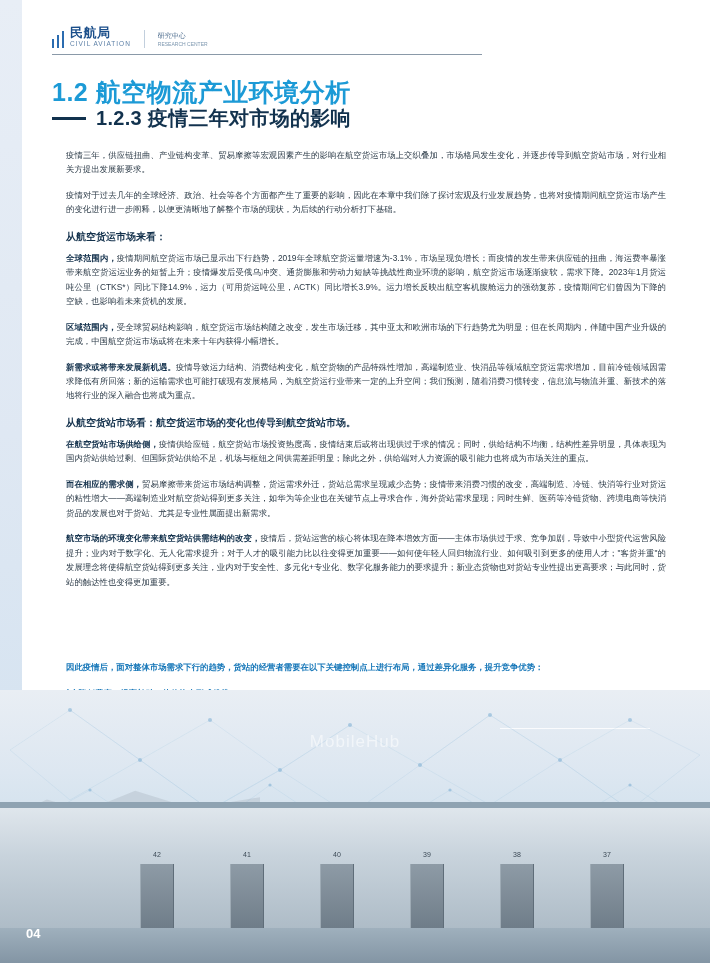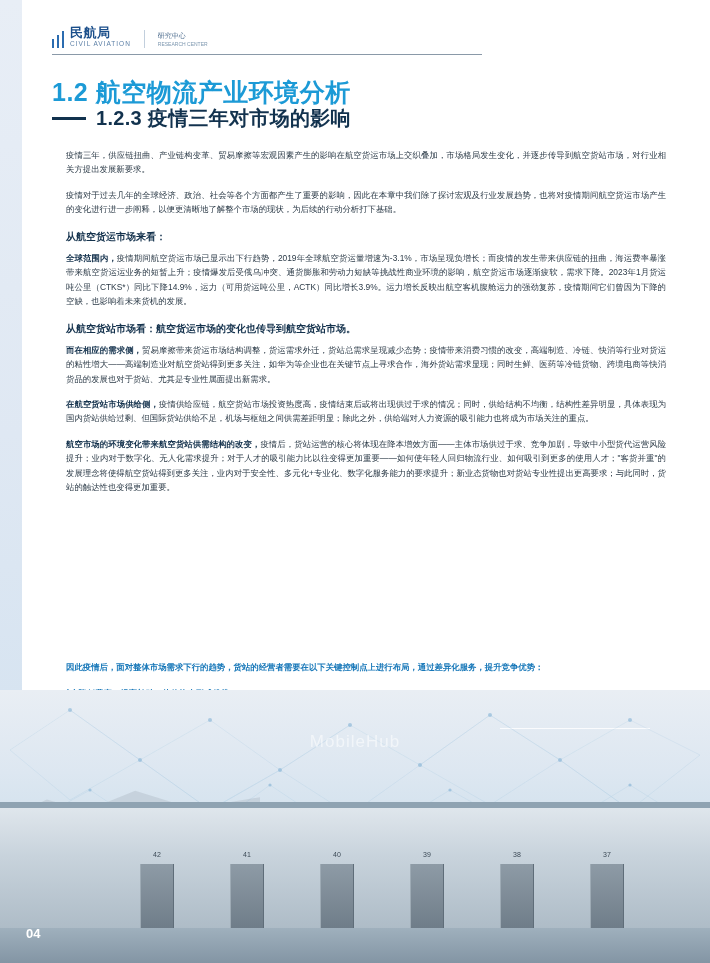--- a/index.html
+++ b/index.html
@@ -183,27 +183,29 @@
 
   <div class="content">
 
     <p>疫情三年，供应链扭曲、产业链构变革、贸易摩擦等宏观因素产生的影响在航空货运市场上交织叠加，市场格局发生变化，并逐步传导到航空货站市场，对行业相关方提出发展新要求。</p>
     <p>疫情对于过去几年的全球经济、政治、社会等各个方面都产生了重要的影响，因此在本章中我们除了探讨宏观及行业发展趋势，也将对疫情期间航空货运市场产生的变化进行进一步阐释，以便更清晰地了解整个市场的现状，为后续的行动分析打下基础。</p>
 
     <p class="section-head">从航空货运市场来看：</p>
 
     <p><span class="bold-lead">全球范围内，</span><span>疫情期间航空货运市场已显示出下行趋势，2019年全球航空货运量增速为-3.1%，市场呈现负增长；而疫情的发生带来供应链的扭曲，海运费率暴涨带来航空货运运业务的短暂上升；疫情爆发后受俄乌冲突、通货膨胀和劳动力短缺等挑战性商业环境的影响，航空货运市场逐渐疲软，需求下降。2023年1月货运吨公里（CTKS*）同比下降14.9%，运力（可用货运吨公里，ACTK）同比增长3.9%。运力增长反映出航空客机腹舱运力的强劲复苏，疫情期间它们曾因为下降的空缺，也影响着未来货机的发展。</span></p>
 
-
+    <p><span class="bold-lead">区域范围内，</span><span>受全球贸易结构影响，航空货运市场结构随之改变，发生市场迁移，其中亚太和欧洲市场的下行趋势尤为明显；但在长周期内，伴随中国产业升级的完成，中国航空货运市场或将在未来十年内获得小幅增长。</span></p>
+
+    <p><span class="bold-lead">新需求或将带来发展新机遇。</span><span>疫情导致运力结构、消费结构变化，航空货物的产品特殊性增加，高端制造业、快消品等领域航空货运需求增加，目前冷链领域因需求降低有所回落；新的运输需求也可能打破现有发展格局，为航空货运行业带来一定的上升空间；我们预测，随着消费习惯转变，信息流与物流并重、新技术的落地将行业的深入融合也将成为重点。</span></p>
 
     <p class="section-head">从航空货站市场看：航空货运市场的变化也传导到航空货站市场。</p>
 
+    <p><span class="bold-lead">在航空货站市场供给侧，</span><span>疫情供给应链，航空货站市场投资热度高，疫情结束后或将出现供过于求的情况；同时，供给结构不均衡，结构性差异明显，具体表现为国内货站供给过剩、但国际货站供给不足，机场与枢纽之间供需差距明显；除此之外，供给端对人力资源的吸引能力也将成为市场关注的重点。</span></p>
+
     <p><span class="bold-lead">而在相应的需求侧，</span><span>贸易摩擦带来货运市场结构调整，货运需求外迁，货站总需求呈现减少态势；疫情带来消费习惯的改变，高端制造、冷链、快消等行业对货运的粘性增大——高端制造业对航空货站得到更多关注，如华为等企业也在关键节点上寻求合作，海外货站需求显现；同时生鲜、医药等冷链货物、跨境电商等快消货品的发展也对于货站、尤其是专业性属面提出新需求。</span></p>
-
-    <p><span class="bold-lead">在航空货站市场供给侧，</span><span>疫情供给应链，航空货站市场投资热度高，疫情结束后或将出现供过于求的情况；同时，供给结构不均衡，结构性差异明显，具体表现为国内货站供给过剩、但国际货站供给不足，机场与枢纽之间供需差距明显；除此之外，供给端对人力资源的吸引能力也将成为市场关注的重点。</span></p>
 
     <p><span class="bold-lead">航空市场的环境变化带来航空货站供需结构的改变，</span><span>疫情后，货站运营的核心将体现在降本增效方面——主体市场供过于求、竞争加剧，导致中小型货代运营风险提升；业内对于数字化、无人化需求提升；对于人才的吸引能力比以往变得更加重要——如何使年轻人回归物流行业、如何吸引到更多的使用人才；"客货并重"的发展理念将使得航空货站得到更多关注，业内对于安全性、多元化+专业化、数字化服务能力的要求提升；新业态货物也对货站专业性提出更高要求；与此同时，货站的触达性也变得更加重要。</span></p>
   </div>
 
   <div class="highlight-block">
     <p class="lead">因此疫情后，面对整体市场需求下行的趋势，货站的经营者需要在以下关键控制点上进行布局，通过差异化服务，提升竞争优势：</p>
     <p>(2) 降低费率，提高补贴，从价格上形成优势；</p>
     <p>(3) 优化货站网络布局以提升货站触达性（如异地货站、海外货站）；</p>
     <p>(4) 从服务推度，提供多元化、专业化服务，例如快速转化；</p>
     <p>(5) 培养优秀管理运营团队，吸引优秀年轻人才，提升整体运营效率。</p>

